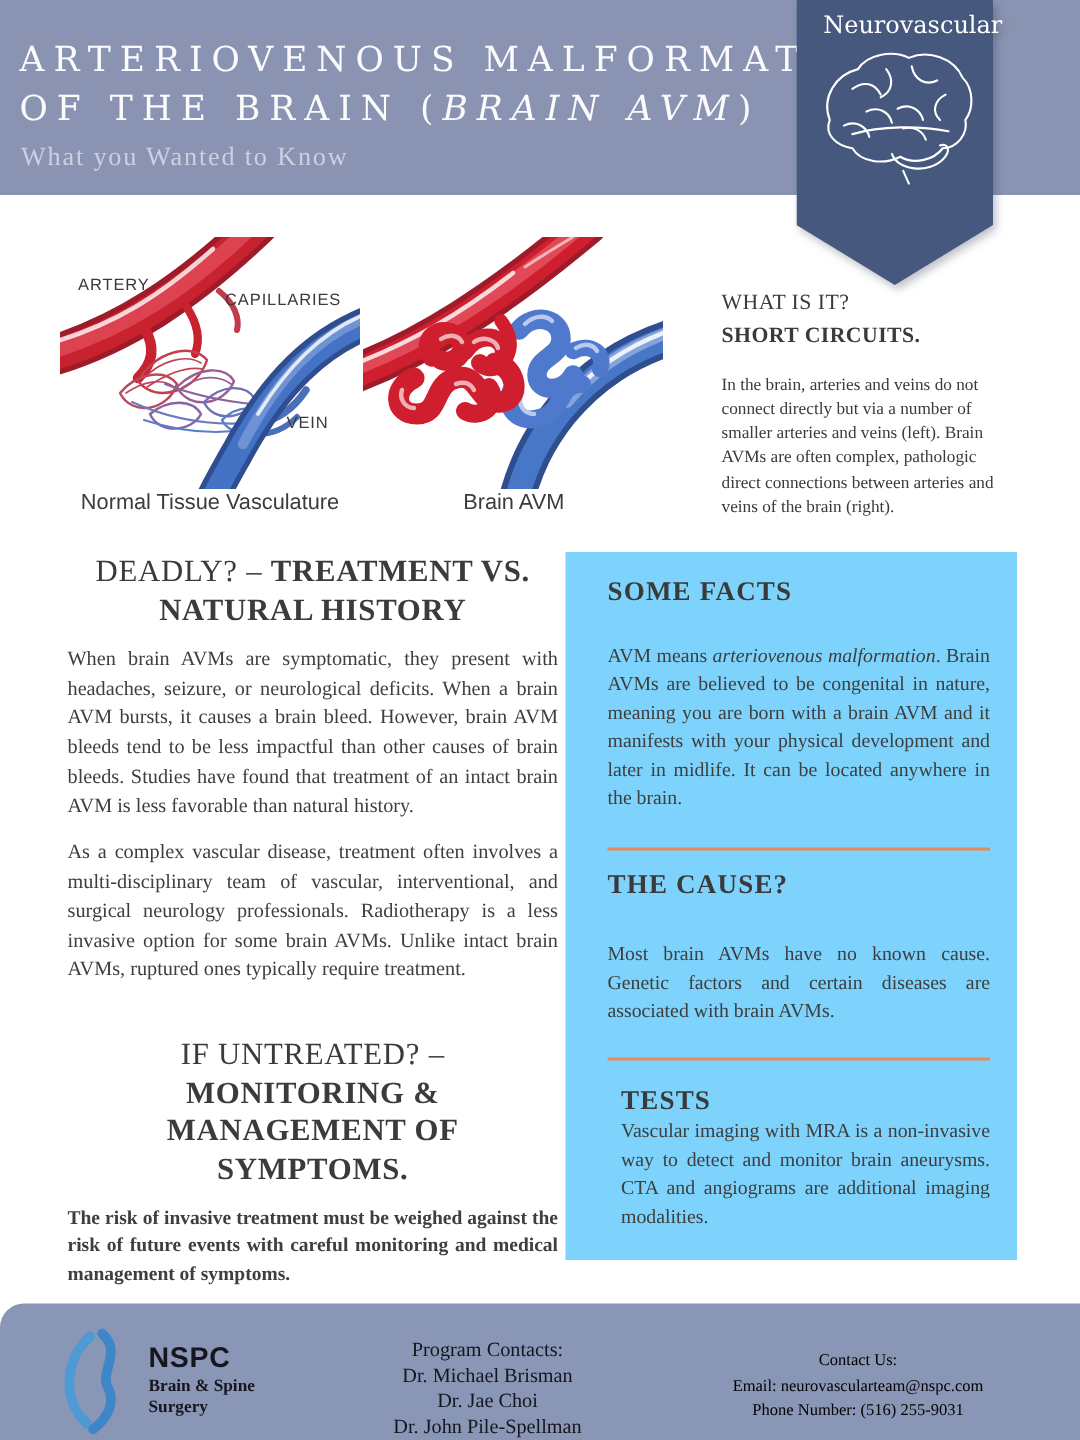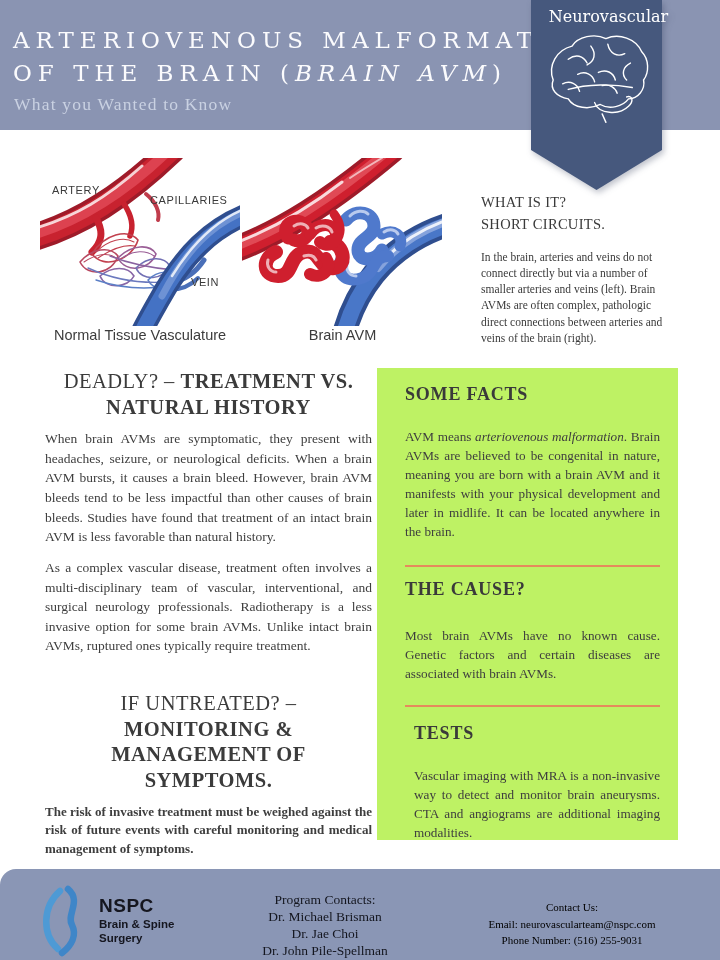--- a/index.html
+++ b/index.html
@@ -31,52 +31,52 @@
   .diagram-label { position:absolute; font-family:"Liberation Sans",sans-serif; font-size:11px;
              color:#3A3A3A; letter-spacing:0.6px; }
   .caption { position:absolute; top:327px; font-family:"Liberation Sans",sans-serif; font-size:14.5px;
              color:#3C3C3C; text-align:center; }
   .caption-left  { left:40px;  width:200px; }
   .caption-right { left:245px; width:195px; }
 
   
   .whatisit { position:absolute; left:481px; top:192px; width:196px; color:#3A3A3A; }
   .wi-h { font-size:14.5px; letter-spacing:0.3px; font-weight:400; line-height:1.5; }
-  .wi-h2 { font-size:14.5px; letter-spacing:0.3px; font-weight:400; line-height:1.5; }
+  .wi-h2 { font-size:14.5px; letter-spacing:0.3px; font-weight:700; line-height:1.5; }
   .wi-p { margin-top:13px; font-size:11.5px; line-height:1.42; text-align:left; }
 
   
   .sec { position:absolute; left:45px; width:327px; }
   .sec1 { top:369px; } .sec2 { top:549px; } .sec3 { top:691px; }
   .sec-h { font-size:20.5px; line-height:1.25; color:#3B3B3B; letter-spacing:0.5px; font-weight:400;text-align:center; }
   .sec-h .bold { font-weight:700; }
   .sec-p { margin-top:9px; font-size:13.5px; line-height:1.45; color:#3E3E3E; text-align:justify; }
   .sec-p.strong { font-weight:700; font-size:13px; }
 
   
-  .facts { position:absolute; left:377px; top:368px; width:301px; height:472px; background:#bef264;
+  .facts { position:absolute; left:377px; top:368px; width:301px; height:472px; background:#7dd3fc;
            padding:16px 18px 0 28px; color:#3A3A3A; }
   .facts-h { font-size:18px; font-weight:700; letter-spacing:0.8px; color:#3A3A3A; }
   .facts-p { font-size:13.2px; line-height:1.44; color:#3E3E3E; text-align:justify; }
   .facts-p .it { font-style:italic; }
   .fp1 { margin-top:22px; }
   .divider { border:none; border-top:2px solid #E58B5C; margin-top:24px; }
   .h-cause { margin-top:12px; }
   .fp2 { margin-top:26px; }
   .divider2 { margin-top:22px; }
   .h-tests { margin-top:16px; margin-left:9px; }
-  .fp3 { margin-top:22px; margin-left:9px; }
+  .fp3 { margin-left:9px; }
 
   
   .footer { position:absolute; left:0; top:869px; width:720px; height:113px; background:#8A96B5;
             border-top-left-radius:16px; }
   .logo { position:absolute; left:34px; top:14px; display:flex; align-items:center; }
   .logo-text { margin-left:9px; font-family:"Liberation Sans",sans-serif; color:#15161F; }
   .logo-name { font-size:19px; font-weight:700; letter-spacing:0.5px; line-height:1.1; }
-  .logo-sub { font-size:11.5px; font-weight:700; line-height:1.25; }
+  .logo-sub { font-size:11.5px; font-weight:700; line-height:1.25;font-family:Liberation Serif, serif; }
   .prog { position:absolute; left:225px; top:22px; width:200px; text-align:center; color:#14161F;
           font-size:13.5px; line-height:17px; }
   .contact { position:absolute; left:438px; top:30px; width:268px; text-align:center; color:#000000;
           font-size:11px; line-height:16.5px; }
 </style>
 </head>
 <body>
 
 <div class="page">
 

